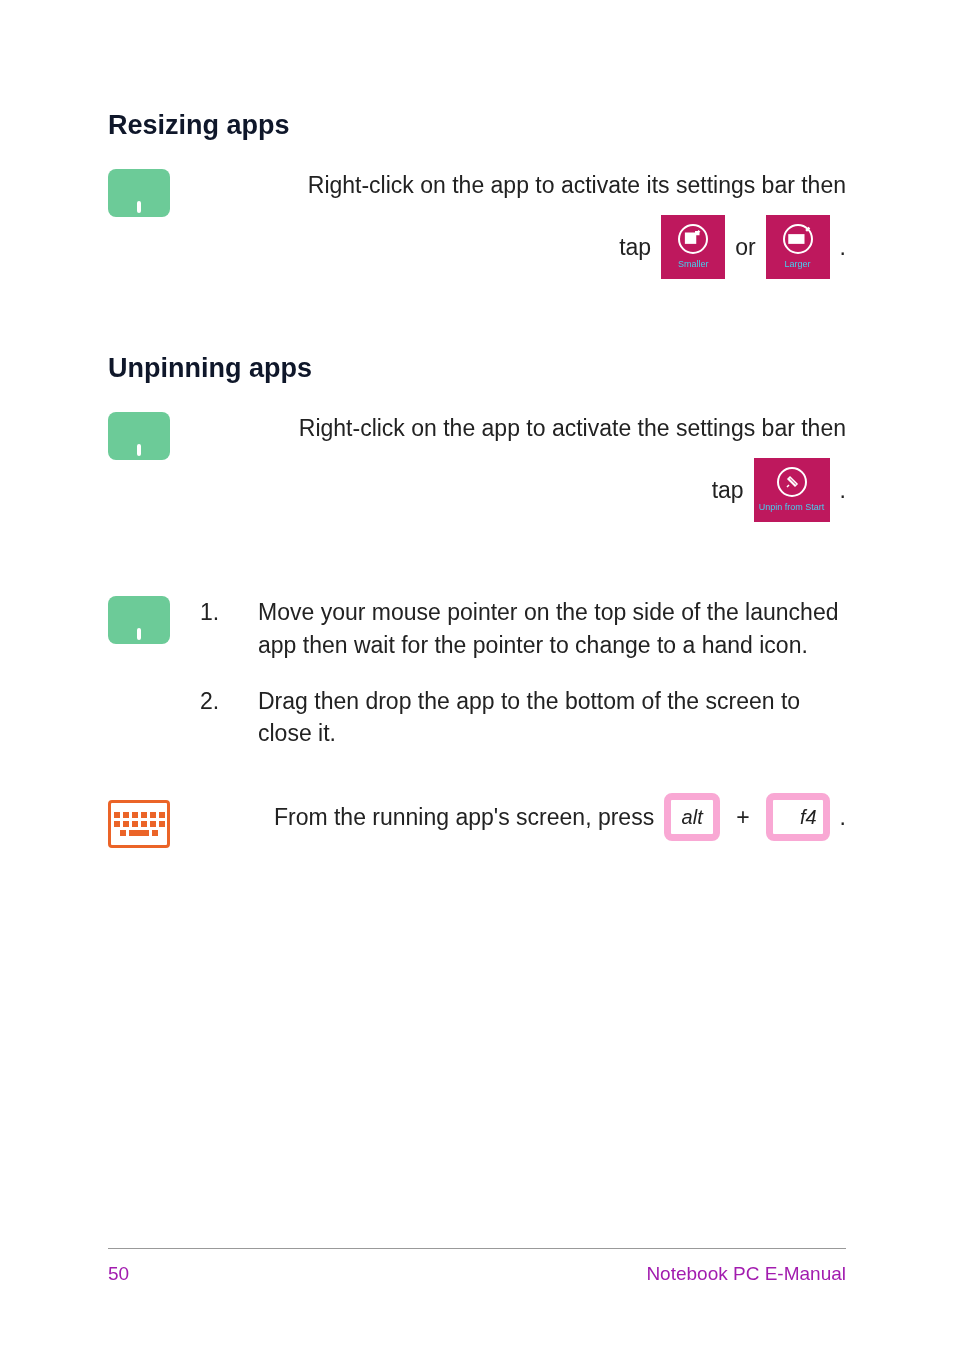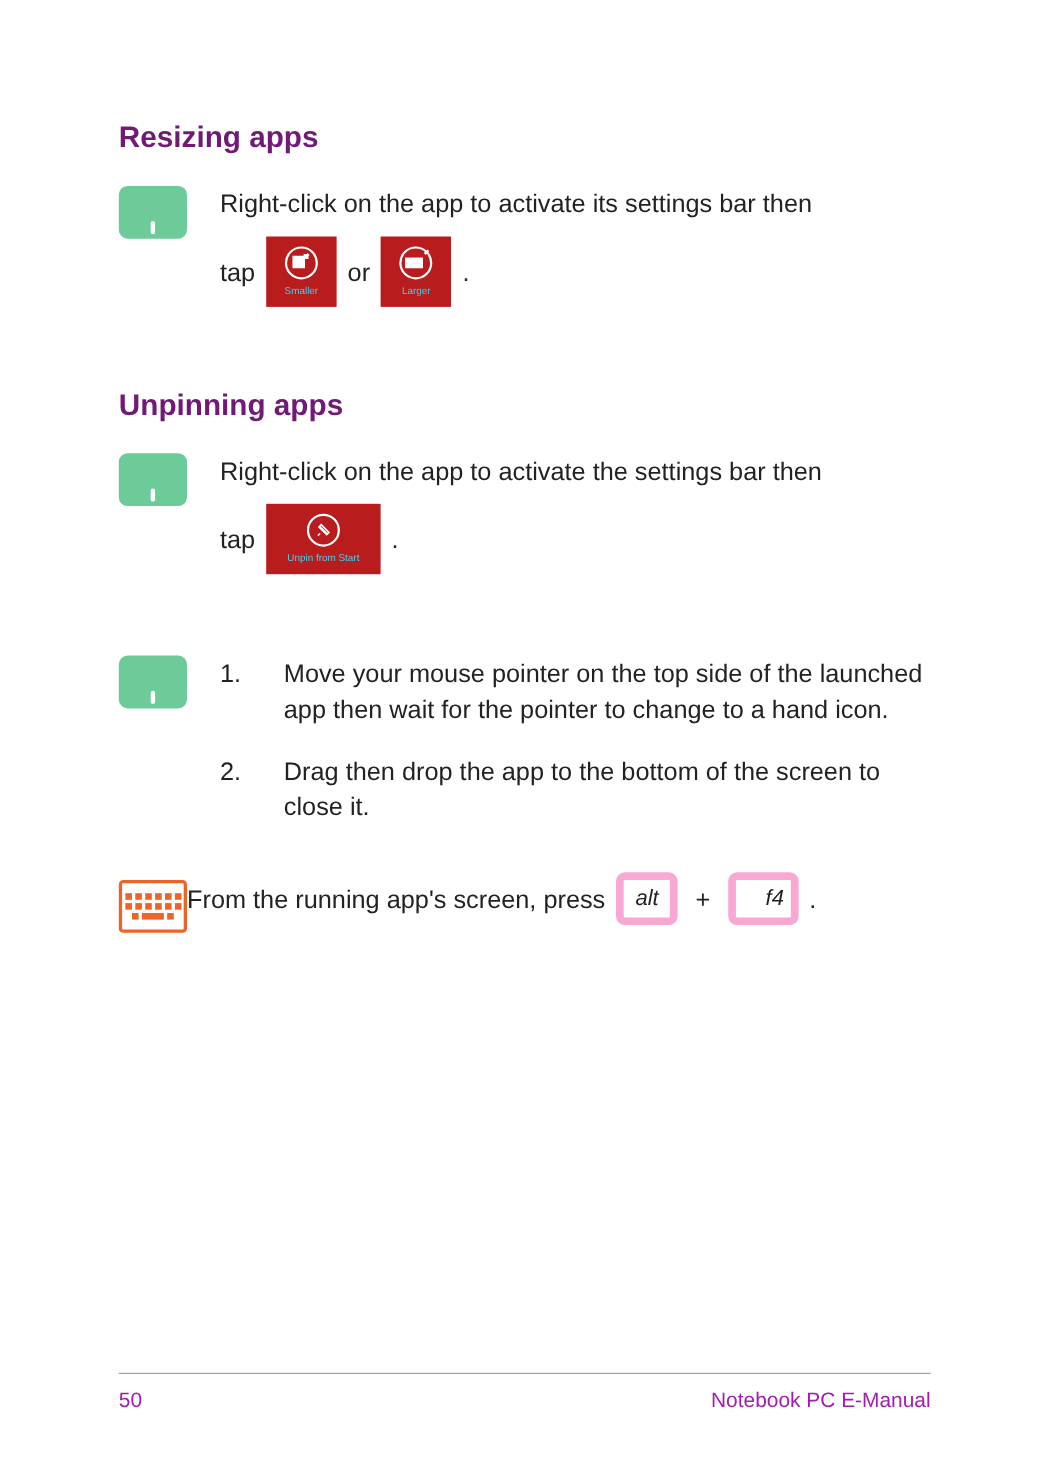--- a/index.html
+++ b/index.html
@@ -7,21 +7,21 @@
     width: 954px;
     height: 1345px;
     background: #ffffff;
     font-family: -apple-system, BlinkMacSystemFont, "Segoe UI", "Myriad Pro", Arial, sans-serif;
     position: relative;
   }
   .page {
     padding: 110px 108px 0 108px;
   }
   .heading {
-    color: #701a75;
+    color: #0f172a;
     font-size: 27px;
     font-weight: 700;
     margin-bottom: 28px;
   }
   .section {
     margin-bottom: 60px;
   }
   .row {
     display: flex;
     gap: 30px;
@@ -35,20 +35,21 @@
     font-size: 23px;
     color: #222;
     line-height: 1.4;
   }
   .line {
     display: flex;
     align-items: center;
     flex-wrap: wrap;
     gap: 10px;
     margin-bottom: 14px;
+    justify-content: flex-end;
   }
   .line span.word { white-space: normal; }
   .touchpad-icon {
     width: 62px;
     height: 48px;
     background: #6ccb98;
     border-radius: 8px;
     position: relative;
   }
   .touchpad-icon::after {
@@ -73,21 +74,21 @@
     align-items: center;
     gap: 3px;
     padding: 4px;
   }
   .kb-row { display: flex; gap: 3px; }
   .kb-dot { width: 6px; height: 6px; background: #eb6428; }
   .kb-bar { width: 20px; height: 6px; background: #eb6428; }
   .tile {
     width: 64px;
     height: 64px;
-    background: #b91c1c;
+    background: #be185d;
     display: inline-flex;
     flex-direction: column;
     align-items: center;
     justify-content: center;
     gap: 4px;
   }
   .tile-circle {
     width: 30px;
     height: 30px;
     border: 2px solid #fff;
@@ -206,21 +207,21 @@
     <div class="row">
       <div class="icon-col">
         <div class="touchpad-icon"></div>
       </div>
       <div class="content-col">
         <div class="line">
           <span class="word">Right-click on the app to activate the settings bar then</span>
         </div>
         <div class="line">
           <span>tap</span>
-          <span class="tile tile-unpin" style="width:104px">
+          <span class="tile tile-unpin" style="width:76px">
             <span class="tile-circle">
               <svg viewBox="0 0 16 16">
                   <path d="M4 4 L12 12 M5 11 L3 13 M6 3 L13 10 L11 12 L4 5 Z" stroke="#fff" stroke-width="1.5" fill="none"></path>
                 </svg>
             </span>
             <span class="tile-label">Unpin from Start</span>
           </span>
           <span>.</span>
         </div>
       </div>

